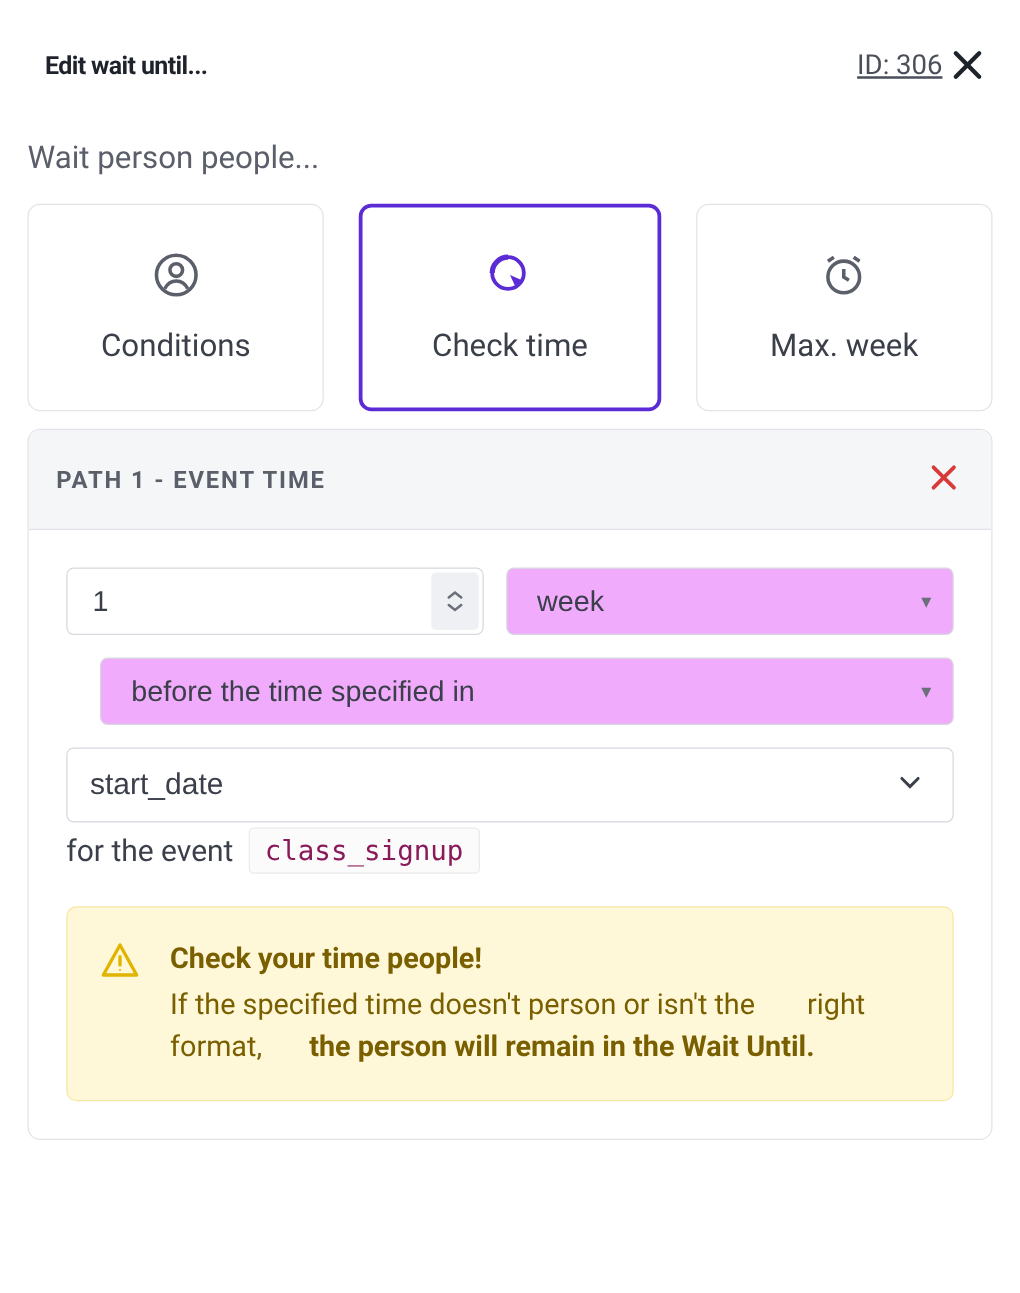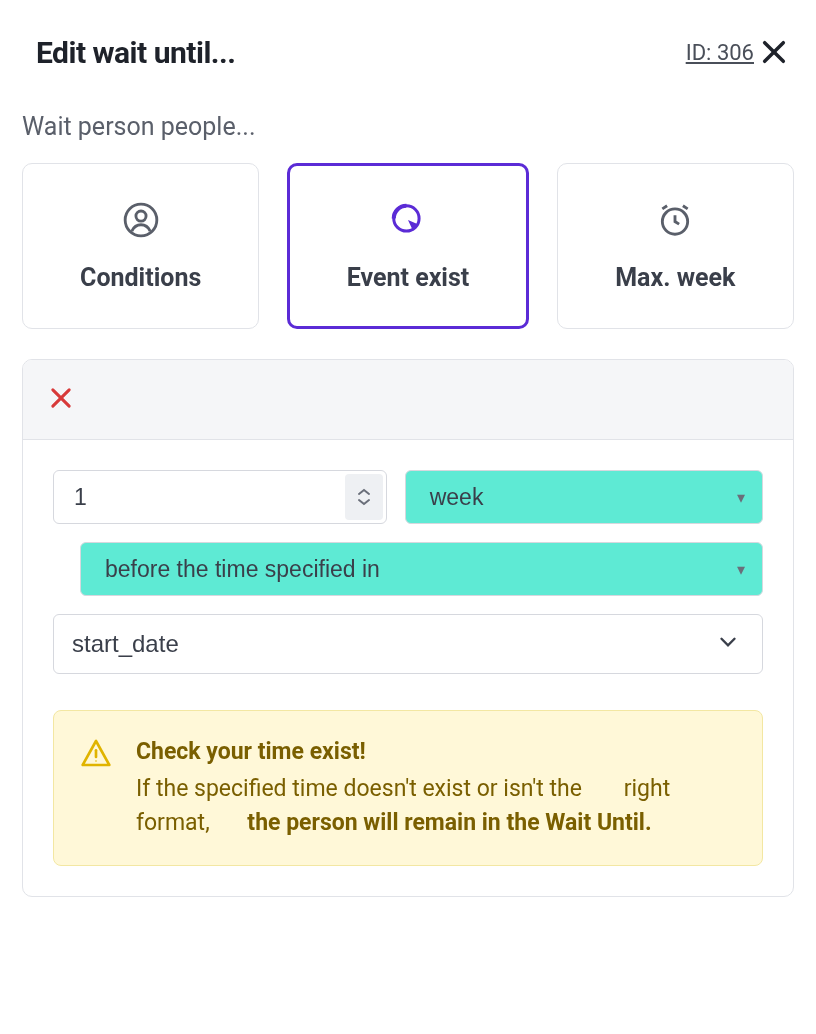--- a/index.html
+++ b/index.html
@@ -10,21 +10,21 @@
     width: 816px;
     padding: 32px 22px;
   }
   .header {
     display: flex;
     align-items: center;
     justify-content: space-between;
     margin-bottom: 40px;
   }
   .header h1 {
-    font-size: 30px;
+    font-size: 20px;
     font-weight: 700;
     letter-spacing: -0.5px;
     padding-left: 14px;
   }
   .header-right {
     display: flex;
     align-items: center;
   }
   .id-link {
     font-size: 22px;
@@ -43,22 +43,21 @@
 
   .subhead {
     font-size: 25px;
     color: #5a5f6a;
     margin-bottom: 22px;
   }
 
   .tabs {
     display: flex;
     gap: 28px;
-    margin-bottom: 30px;
-    font-weight: bold;
+    margin-bottom: 14px;
   }
   .tab {
     flex: 1;
     border: 1.5px solid #e1e3e8;
     border-radius: 10px;
     height: 166px;
     display: flex;
     flex-direction: column;
     align-items: center;
     justify-content: center;
@@ -128,33 +127,33 @@
     background:#eef0f3; border-radius:4px;
     display:flex; flex-direction:column; align-items:center; justify-content:center;
     color:#6a6f7a;
     cursor:pointer;
   }
   .select {
     width:100%; height:54px;
     border:1.5px solid #d6d8de; border-radius:6px;
     font-size:23px; color:#3a3f4a;
     padding:0 44px 0 24px;
-    background:#5eead4;
+    background:#f0abfc;
     appearance:none;
     -webkit-appearance:none;
     position:relative;
     cursor:pointer;
     text-align:left;
   }
   .select-wrap { position:relative; flex:1; }
   .select-caret {
     position:absolute; right:18px; top:50%; transform:translateY(-50%);
     pointer-events:none; color:#6a6f7a;
   }
-  .attr-wrap { position:relative; margin-bottom:36px; }
+  .attr-wrap { position:relative; margin-bottom:4px; }
   .attr-select {
     width:100%; height:60px;
     border:1.5px solid #d6d8de; border-radius:6px;
     font-size:24px; color:#3a3f4a;
     padding:0 52px 0 18px;
     background:#fff;
     appearance:none; -webkit-appearance:none;
     cursor:pointer; text-align:left;
   }
   .attr-caret {
@@ -218,34 +217,35 @@
       <path d="M6.2 19c1.2-2.6 3.4-4 5.8-4s4.6 1.4 5.8 4"></path>
     </svg>
     <span class="tab-label">Conditions</span>
   </div>
   <div class="tab active">
     <svg width="38" height="38" viewBox="0 0 24 24" fill="none" stroke="currentColor" stroke-width="1.9">
       <circle cx="11" cy="11" r="8"></circle>
       <path d="M3 11a8 8 0 0 1 8-8" stroke-width="2.6"></path>
       <path d="M12 12l7 3-2.6 1.2L15.2 19z" fill="currentColor" stroke="none"></path>
     </svg>
-    <span class="tab-label">Event exist</span>
+    <span class="tab-label">Check time</span>
   </div>
   <div class="tab">
     <svg width="38" height="38" viewBox="0 0 24 24" fill="none" stroke="currentColor" stroke-width="1.8">
       <circle cx="12" cy="13" r="8"></circle>
       <path d="M12 9v4l2.6 1.6"></path>
       <path d="M4 5l3-2M20 5l-3-2"></path>
     </svg>
     <span class="tab-label">Max. week</span>
   </div>
 </div>
 
 <div class="path-block">
   <div class="path-header">
+    <div class="path-title">Path 1 - Event Time</div>
     <button class="path-remove" aria-label="Remove path">
       <svg width="28" height="28" viewBox="0 0 24 24" fill="none" stroke="currentColor" stroke-width="2.6" stroke-linecap="round">
         <line x1="5" y1="5" x2="19" y2="19"></line>
           <line x1="19" y1="5" x2="5" y2="19"></line>
       </svg>
     </button>
   </div>
 
   <div class="path-body">
     <div class="row">
@@ -275,28 +275,32 @@
 
     <div class="attr-wrap">
       <button class="attr-select">start_date</button>
       <span class="attr-caret">
         <svg width="26" height="26" viewBox="0 0 24 24" fill="none" stroke="currentColor" stroke-width="2.2" stroke-linecap="round">
             <path d="M6 9l6 6 6-6"></path>
           </svg>
       </span>
     </div>
 
+    <div class="event-line">
+      <span>for the event</span>
+      <span class="event-chip">class_signup</span>
+    </div>
 
     <div class="warning">
       <span class="warning-icon">
         <svg width="32" height="32" viewBox="0 0 24 24" fill="none" stroke="currentColor" stroke-width="2" stroke-linejoin="round" stroke-linecap="round">
           <path d="M12 3L2 21h20L12 3z"></path>
           <line x1="12" y1="10" x2="12" y2="15"></line>
           <circle cx="12" cy="18" r="0.6" fill="currentColor" stroke="none"></circle>
         </svg>
       </span>
       <div class="warning-body">
-        <span class="title">Check your time exist!</span>
-        <span>If the specified time doesn't exist or isn't the </span><a>right format</a><span>, </span><span class="strong">the person will remain in the Wait Until.</span>
+        <span class="title">Check your time people!</span>
+        <span>If the specified time doesn't person or isn't the </span><a>right format</a><span>, </span><span class="strong">the person will remain in the Wait Until.</span>
       </div>
     </div>
   </div>
 </div>
 
 </body></html>

